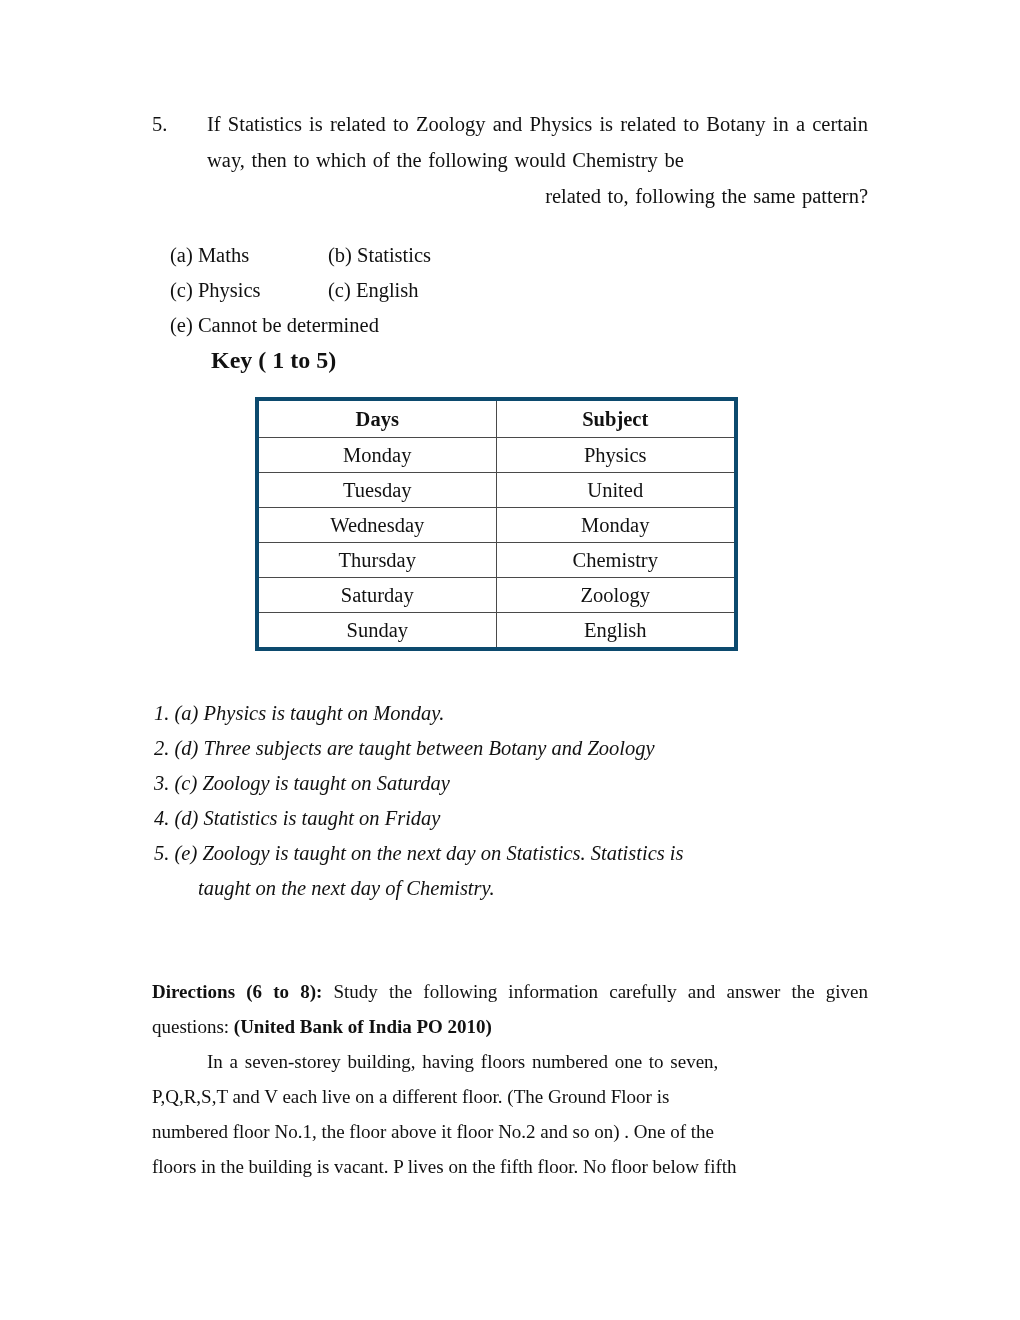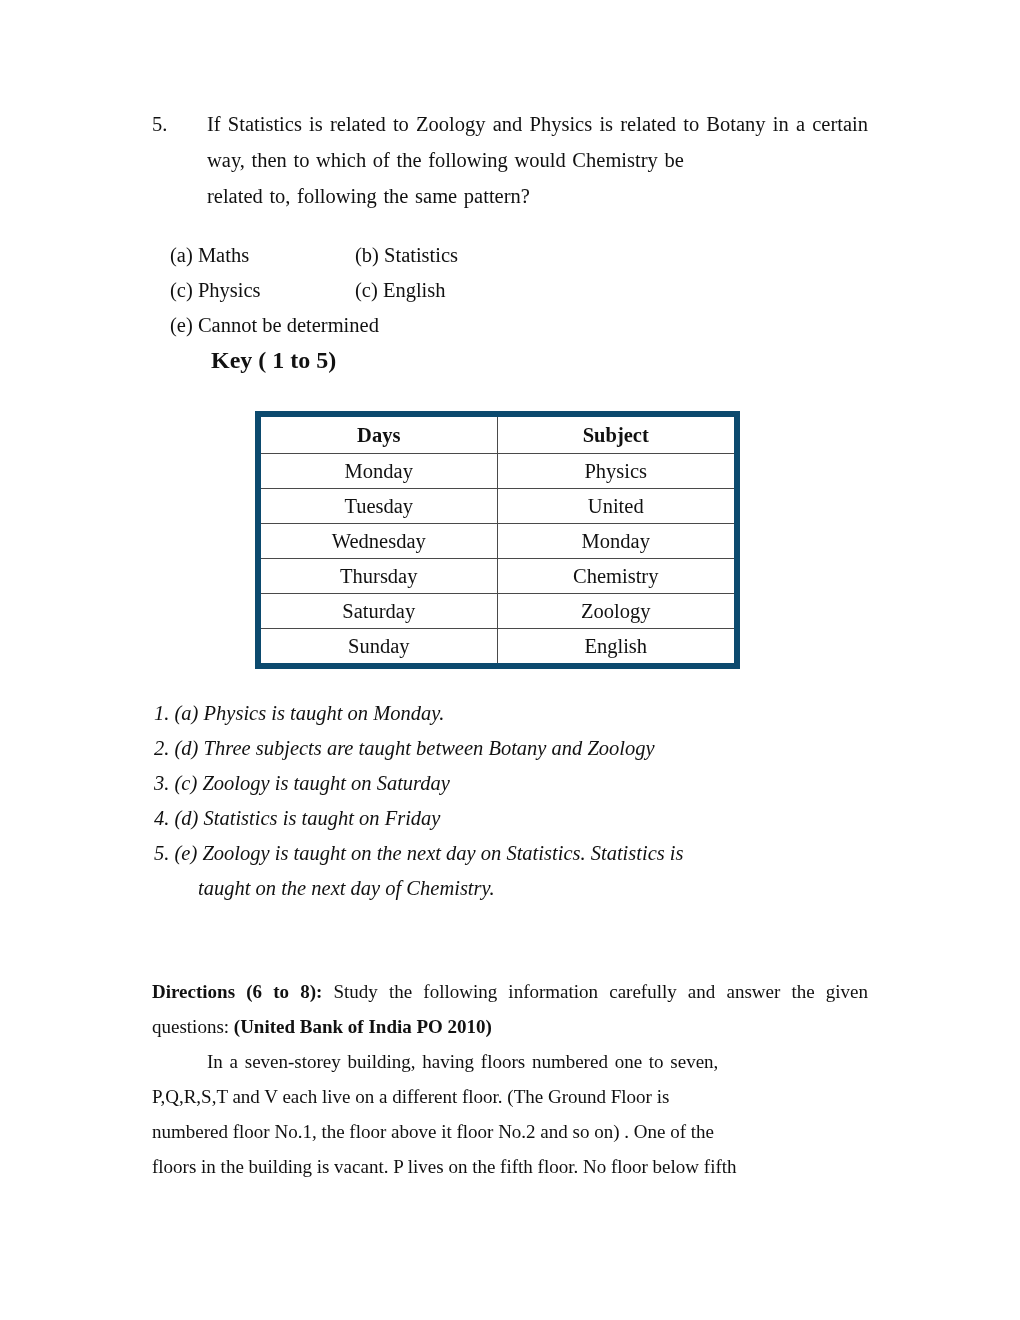--- a/index.html
+++ b/index.html
@@ -43,21 +43,21 @@
   .q-text {
     margin-left: 55px;
     font-size: 20.5px;
     line-height: 36px;
     text-align: justify;
     text-justify: inter-word;
     word-spacing: 1.5px;
   }
   .q-text .lastline {
     display: block;
-    text-align: left;
+    text-align: right;
   }
 
   
   .options {
     position: absolute;
     left: 170px;
     top: 238px;
     width: 560px;
     font-size: 20.5px;
     line-height: 35px;
@@ -67,41 +67,40 @@
     position: relative;
     height: 35px;
     white-space: nowrap;
   }
   .opt-col1 {
     display: inline-block;
     width: 158px;
   }
   .opt-col2 {
     display: inline-block;
-    margin-left: 27px;
   }
 
   
   .key-line {
     position: absolute;
     left: 211px;
     top: 345px;
     font-size: 24px;
     line-height: 30px;
     font-weight: bold;
   }
 
   
   .sched-table {
     position: absolute;
     left: 255px;
-    top: 411px;
+    top: 397px;
     width: 479px;
     border-collapse: collapse;
-    border: 6px solid #0c4a6e;
+    border: 4px solid #0c4a6e;
     table-layout: fixed;
   }
   .sched-table td, .sched-table th {
     border: 1px solid #4a4a4a;
     height: 34px;
     text-align: center;
     vertical-align: middle;
     font-size: 20.5px;
     font-weight: normal;
     padding: 0;

